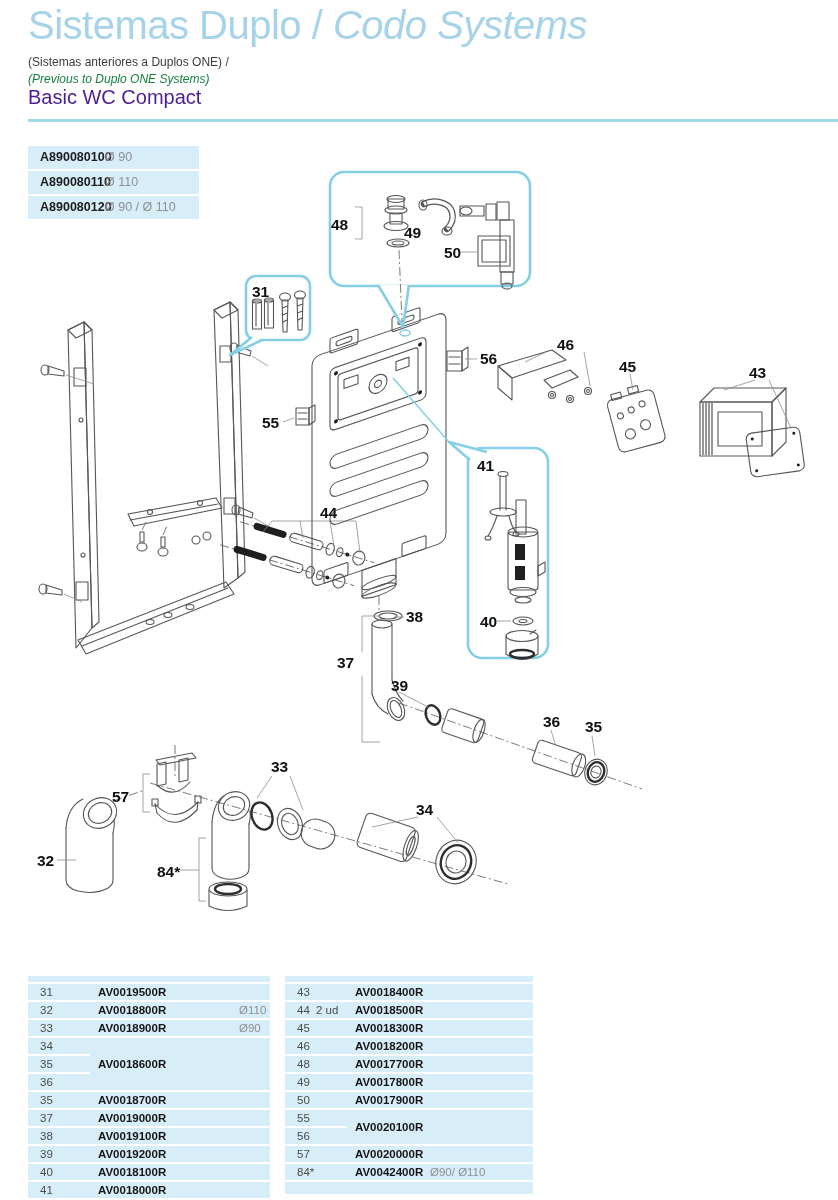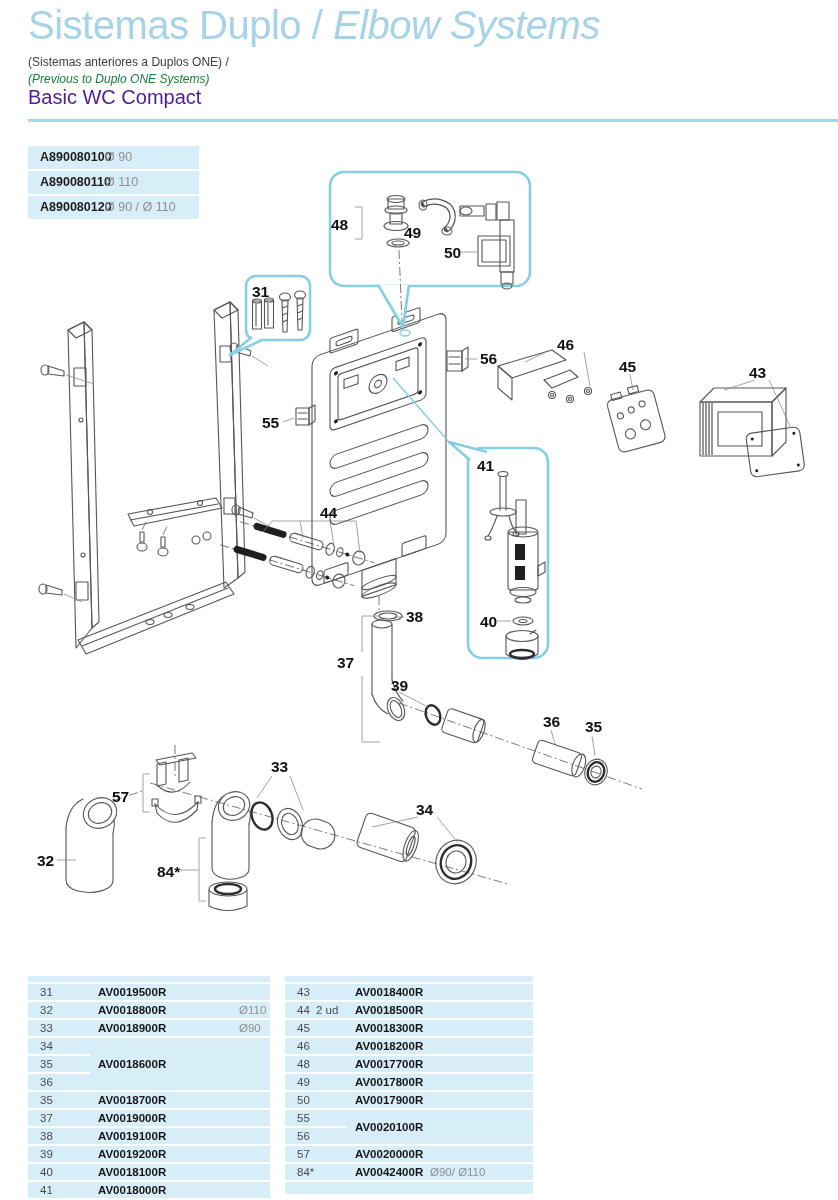--- a/index.html
+++ b/index.html
@@ -56,21 +56,21 @@
   .footnote .fb{font-weight:bold;}
   .footnote .fi{font-style:italic;color:#56565a;}
 </style>
 </head>
 <body>
 
 <div class="page">
 
   <div class="hdr">
     <div class="title">
-      <span>Sistemas Duplo / </span><span class="it">Elbow Systems</span>
+      <span>Sistemas Duplo / </span><span class="it">Codo Systems</span>
     </div>
     <div class="sub-es">(Sistemas anteriores a Duplos ONE) /</div>
     <div class="sub-en">(Previous to Duplo ONE Systems)</div>
     <div class="section">Basic WC Compact</div>
   </div>
   <div class="rule"></div>
 
   <div class="codes">
     <div class="c-row">
       <span class="c-code">A890080100</span>

